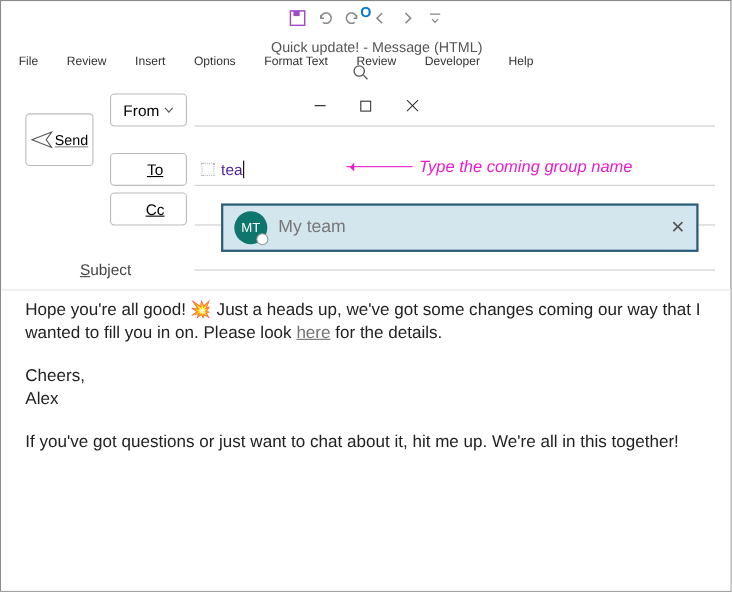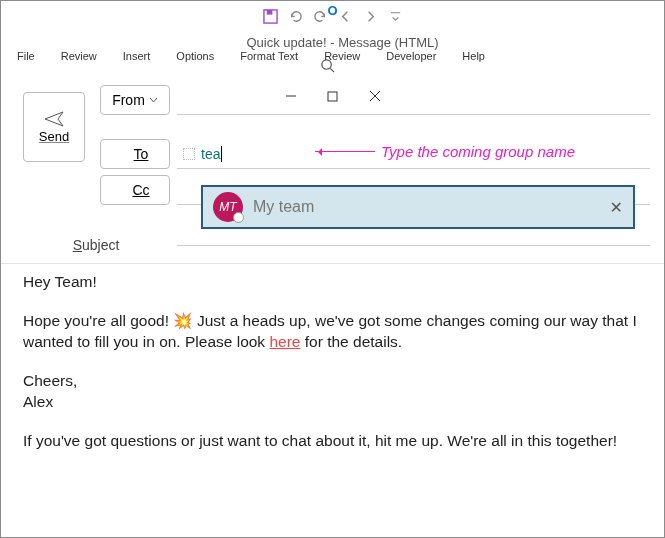--- a/index.html
+++ b/index.html
@@ -16,42 +16,42 @@
   .win-btn { width: 42px; height: 30px; display: flex; align-items: center; justify-content: center; color: #333; }
   .search-btn { margin-right: 10px; }
 
   .menubar { height: 34px; display: flex; align-items: center; gap: 26px; padding: 0 16px; font-size: 11px; color: #333; }
   .menubar span { cursor: default; }
 
   .compose-area { padding: 12px 14px 0 14px; }
   .compose-row { display: flex; align-items: center; margin-bottom: 6px; position: relative; }
   .left-col { width: 78px; display: flex; justify-content: center; }
   .mid-col { width: 84px; display: flex; justify-content: center; }
-  .field-col { flex: 1; border-bottom: 1px solid #ccc; height: 30px; display: flex; align-items: center; padding-left: 6px; font-size: 14px; color: #0f766e; gap: 6px; }
-  .send-btn { width: 62px; height: 70px; border: 1px solid #bbb; border-radius: 4px; display: flex; flex-direction: column; align-items: center; justify-content: center; gap: 2px; font-size: 13px; }
+  .field-col { flex: 1; border-bottom: 1px solid #ccc; height: 30px; display: flex; align-items: center; padding-left: 6px; font-size: 14px; color: #4c1d95; gap: 6px; }
+  .send-btn { width: 62px; height: 48px; border: 1px solid #bbb; border-radius: 4px; display: flex; flex-direction: row; align-items: center; justify-content: center; gap: 2px; font-size: 13px; }
   .send-btn span { text-decoration: underline; text-decoration-color: #888; }
   .pill { border: 1px solid #bbb; border-radius: 4px; min-width: 70px; height: 30px; display: flex; align-items: center; justify-content: center; font-size: 14px; gap: 4px; padding: 0 10px; }
   .pill .u { text-decoration: underline; margin-left: 12px; }
   .subject-label { width: 162px; text-align: center; font-size: 14px; color: #444; margin-top: 24px; }
   .subject-line { flex: 1; border-bottom: 1px solid #ccc; height: 26px; }
   .plus-box { width: 12px; height: 12px; border: 1px dotted #bbb; position: relative; }
   .cursor { border-right: 1px solid #000; padding-right:1px; }
   .annotation { position: absolute; left: 222px; top: 4px; color: #e91ec9; font-style: italic; font-size: 15px; display: flex; align-items: center; gap: 6px; }
   .arrow { width: 60px; height: 1px; background: #e91ec9; position: relative; }
   .arrow:before { content: ""; position: absolute; left: -1px; top: -3px; border: 4px solid transparent; border-right-color: #e91ec9; }
 
   .suggestion { position: absolute; left: 200px; top: 184px; width: 434px; border: 2px solid #2a5a7a; background: #d3e6ee; height: 44px; display: flex; align-items: center; padding: 0 10px; gap: 10px; }
-  .avatar { width: 30px; height: 30px; border-radius: 50%; background: #be185d; color: #fff; display: flex; align-items: center; justify-content: center; font-size: 12px; position: relative; font-style: italic; }
+  .avatar { width: 30px; height: 30px; border-radius: 50%; background: #0f766e; color: #fff; display: flex; align-items: center; justify-content: center; font-size: 12px; position: relative; }
   .avatar:after { content: ""; position: absolute; width: 9px; height: 9px; background: #fff; border: 1px solid #999; border-radius: 50%; bottom: -1px; right: -1px; }
   .sugg-name { flex: 1; color: #777; font-size: 16px; }
   .sugg-close { color: #555; font-size: 16px; }
 
   .body-area { position: absolute; left: 0; right: 0; top: 262px; bottom: 0; background: #fff; padding: 8px 22px 14px 22px; font-size: 15.5px; color: #222; line-height: 1.35; overflow-y: scroll; border-top: 1px solid #e4e4e4; }
   .body-area p { margin-bottom: 18px; }
-  .body-area a { color: #ef4444; text-decoration: underline; }
+  .body-area a { color: #737373; text-decoration: underline; }
 
   ::-webkit-scrollbar { width: 15px; }
   ::-webkit-scrollbar-track { background: #f0f0f0; }
   ::-webkit-scrollbar-thumb { background: #c4c4c4; border-radius: 7px; }
 </style>
 </head>
 <body>
 
 <div class="titlebar">
   <div class="app-icon"></div>
@@ -170,17 +170,16 @@
   </div>
 </div>
 
 <div class="suggestion">
   <div class="avatar">MT</div>
   <div class="sugg-name">My team</div>
   <div class="sugg-close">✕</div>
 </div>
 
 <div class="body-area">
-  <p>Hey Team!</p>
   <p><span>Hope you're all good! 💥 Just a heads up, we've got some changes coming our way that I wanted to fill you in on. Please look </span><a href="#">here</a><span> for the details.</span></p>
   <p><span>Cheers,</span><br><span>Alex</span></p>
   <p>If you've got questions or just want to chat about it, hit me up. We're all in this together!</p>
 </div>
 
 </body></html>

